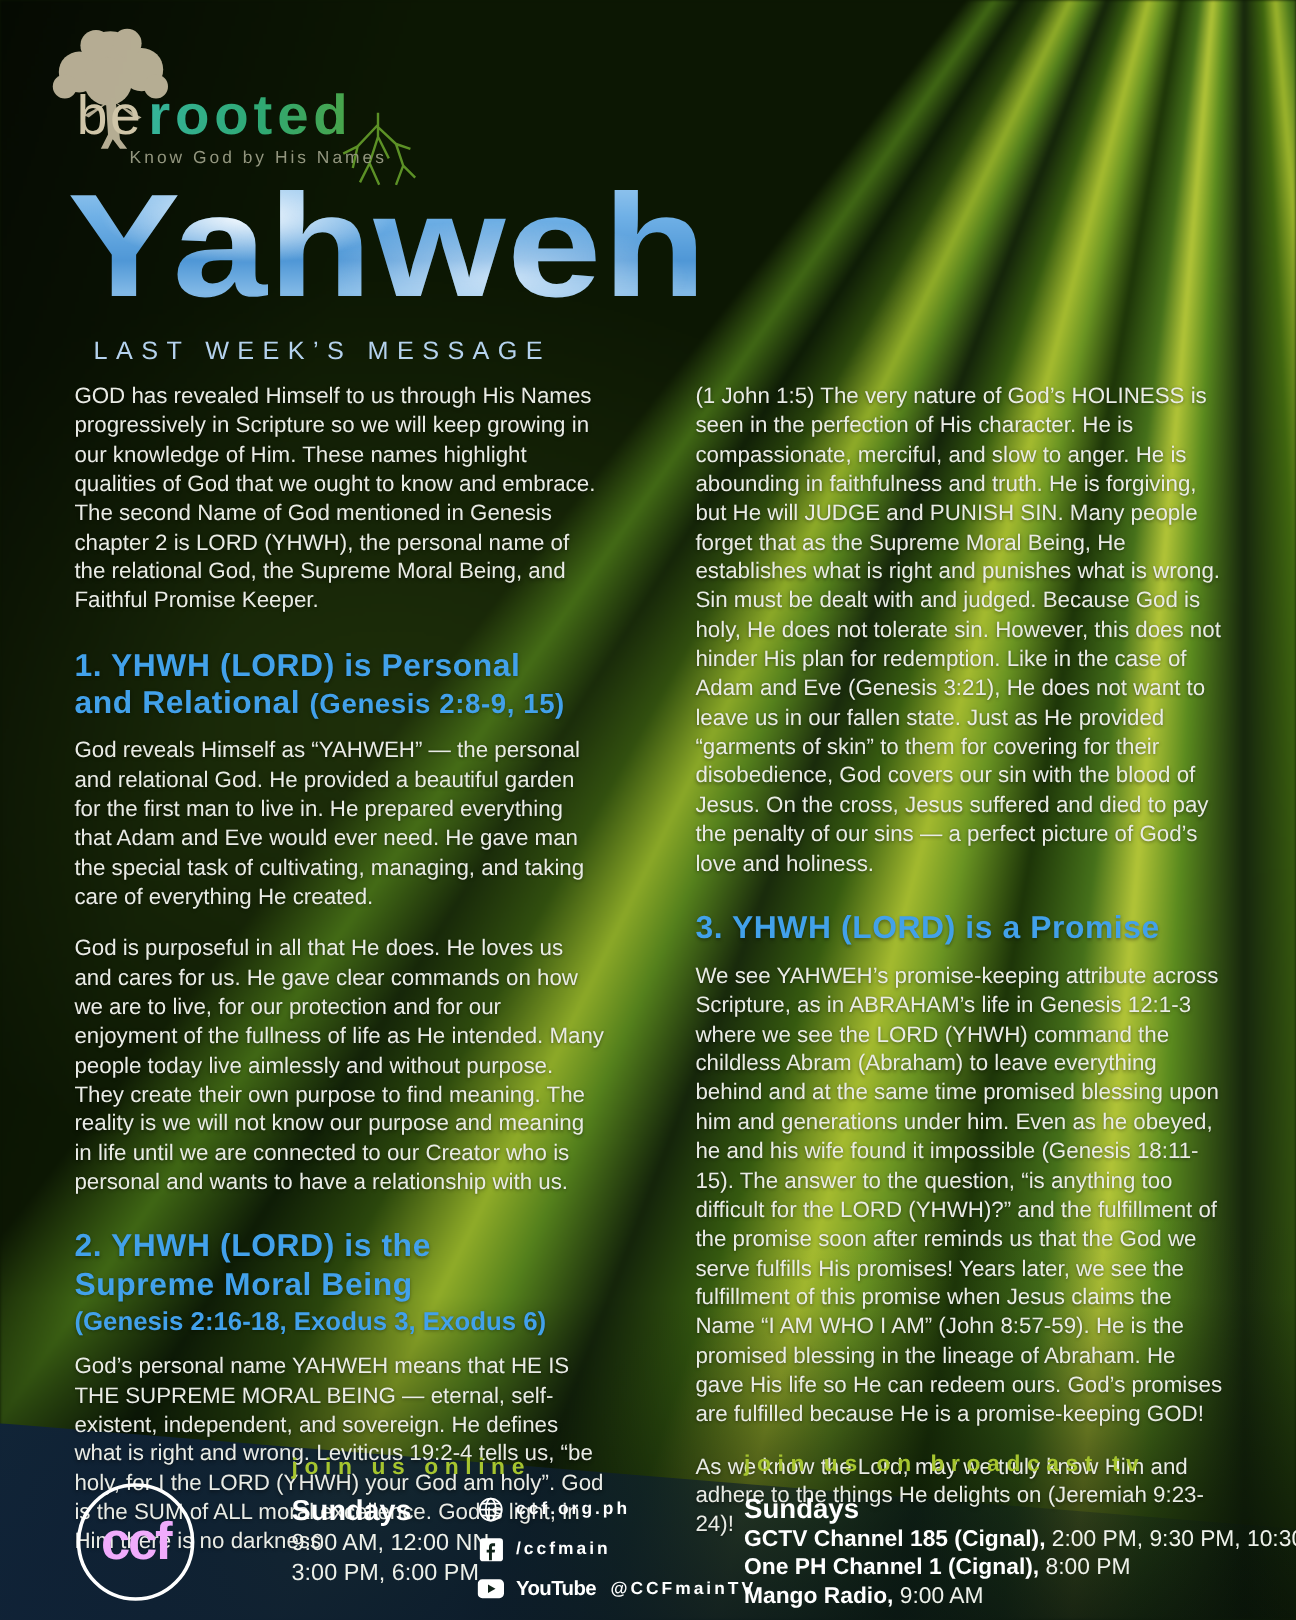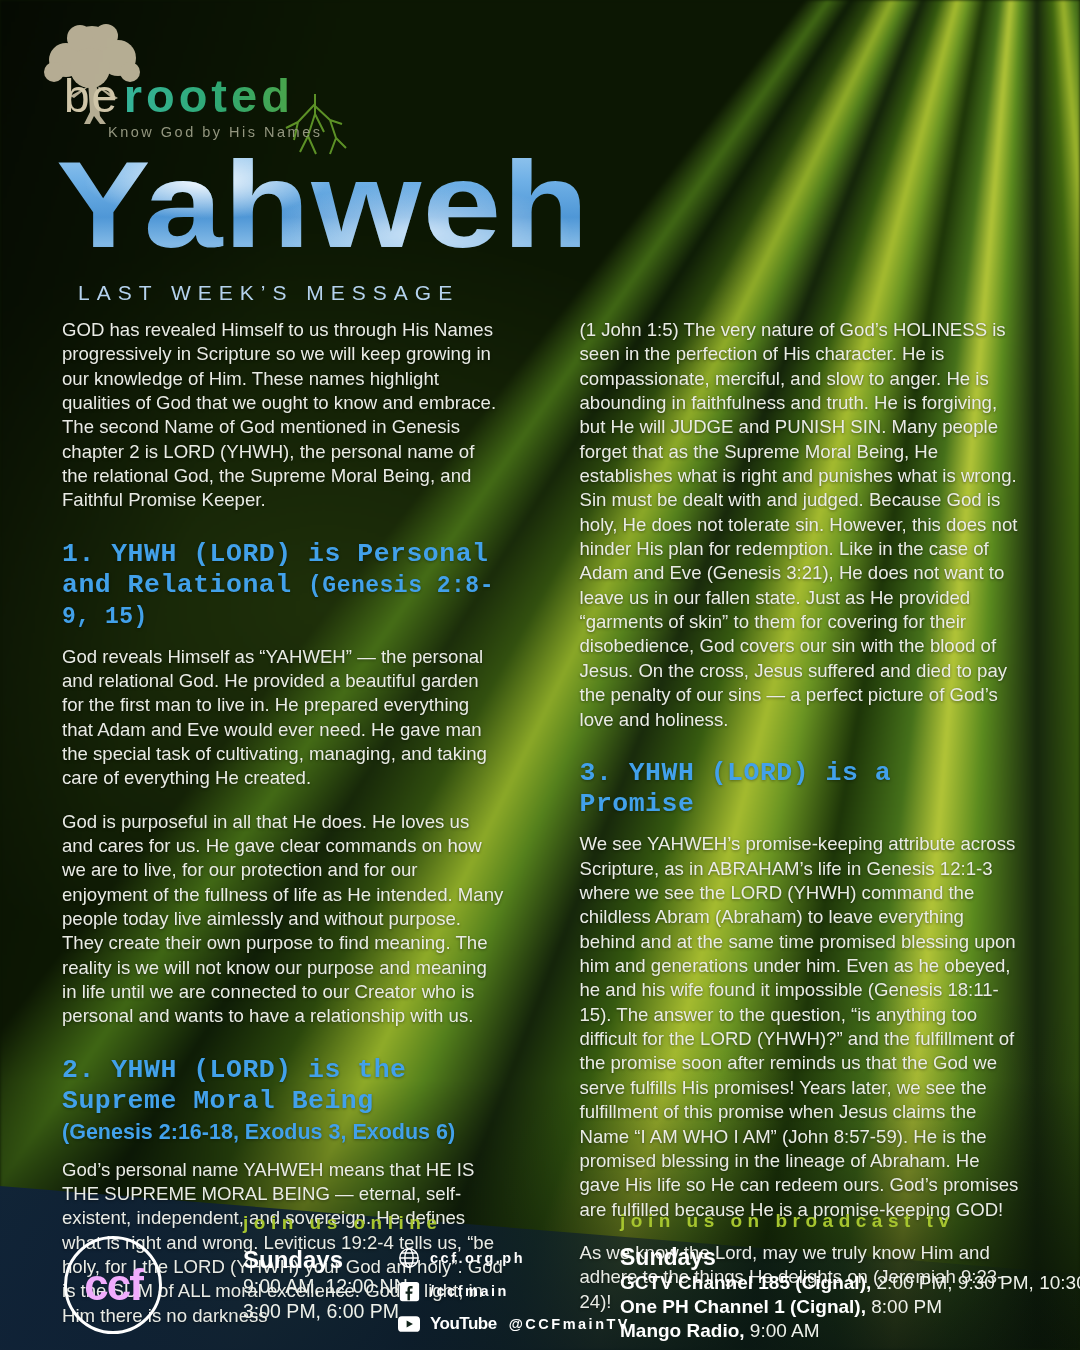--- a/index.html
+++ b/index.html
@@ -56,21 +56,21 @@
   }
   .subtitle{position:absolute;left:62px;top:281px;z-index:2;font-size:21px;font-weight:400;letter-spacing:7px;color:#b5d2ee;margin-left:16px;}
   
   .content{position:absolute;left:62px;top:318px;z-index:2;width:960px;display:flex;gap:75px;}
   .col{width:455px;}
   .col p{
     margin:0 0 19px 0;font-size:18.6px;line-height:1.31;color:#e9ebe5;
     text-shadow:0 1px 3px rgba(0,0,0,0.45);
   }
   .sec{margin:8px 0 12px 0;color:#42a1ea;font-weight:700;line-height:1.18;text-shadow:0 1px 3px rgba(0,0,0,0.35);}
-  .sec .hl{display:block;font-size:26.5px;letter-spacing:0.5px;font-family:Liberation Mono, monospace;}
+  .sec .hl{display:block;font-size:26.5px;letter-spacing:0.5px;}
   .sec .refs{font-size:23px;}
   .sec .refs-line{display:block;font-size:21.5px;margin-top:3px;}
   .mt{margin-top:26px;}
   
   .footer{position:absolute;left:0;top:1162px;width:1080px;height:188px;z-index:3;color:#fff;}
   .ccf-logo{
     position:absolute;left:64px;top:74px;width:92px;height:92px;border:3.5px solid #fff;border-radius:50%;
     display:flex;align-items:center;justify-content:center;
     font-size:44px;font-weight:700;letter-spacing:-2px;color:#f0abfc;
   }

